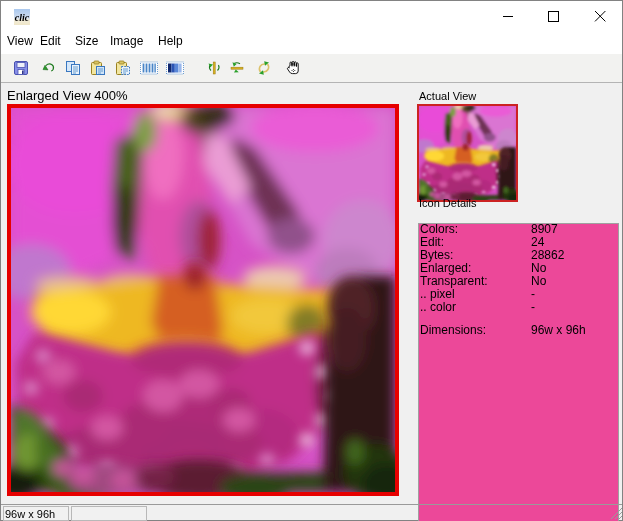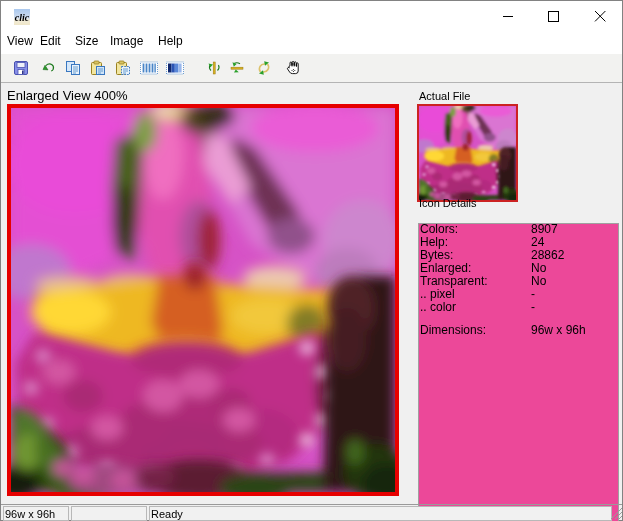--- a/index.html
+++ b/index.html
@@ -154,21 +154,21 @@
         </g>
       </svg>
   </div>
 
   <div class="abs" id="lblEnlarged">Enlarged View 400%</div>
   <div class="abs" id="bigbox"></div>
   <svg class="abs" id="bigimg" viewBox="0 0 96 96" preserveAspectRatio="none">
     <use href="#flower"></use>
   </svg>
 
-  <div class="abs" id="lblActual">Actual File</div>
+  <div class="abs" id="lblActual">Actual View</div>
   <div class="abs" id="smallbox"></div>
   <svg class="abs" id="smallimg" viewBox="0 0 96 96" preserveAspectRatio="none">
 
       <defs>
       <filter id="bA" x="-50%" y="-50%" width="200%" height="200%">
           <feGaussianBlur stdDeviation="1.6"></feGaussianBlur>
         </filter>
       <filter id="bB" x="-50%" y="-50%" width="200%" height="200%">
           <feGaussianBlur stdDeviation="1.6"></feGaussianBlur>
         </filter>
@@ -283,38 +283,37 @@
       <ellipse cx="36" cy="92" rx="5" ry="3" fill="#742246"></ellipse>
       </g>
       </g>
 
   </svg>
 
   <div class="abs" id="lblDetails">Icon Details</div>
   <div class="abs" id="detailbox">
     <div class="drow" style="top:-2px">Colors:</div>
       <div class="dval" style="top:-2px">8907</div>
-    <div class="drow" style="top:11px">Help:</div>
+    <div class="drow" style="top:11px">Edit:</div>
       <div class="dval" style="top:11px">24</div>
     <div class="drow" style="top:24px">Bytes:</div>
       <div class="dval" style="top:24px">28862</div>
     <div class="drow" style="top:37px">Enlarged:</div>
       <div class="dval" style="top:37px">No</div>
     <div class="drow" style="top:50px">Transparent:</div>
       <div class="dval" style="top:50px">No</div>
     <div class="drow" style="top:63px">.. pixel</div>
       <div class="dval" style="top:63px">-</div>
     <div class="drow" style="top:76px">.. color</div>
       <div class="dval" style="top:76px">-</div>
     <div class="drow" style="top:99px">Dimensions:</div>
       <div class="dval" style="top:99px">96w x 96h</div>
   </div>
 
   <div class="abs" id="statussep"></div>
   <div class="abs scell" style="left:2px;width:66px">96w x 96h</div>
   <div class="abs scell" style="left:70px;width:76px"></div>
-  <div class="abs scell" style="left:148px;width:463px">Ready</div>
   <svg class="abs" style="left:609px;top:506px" width="13" height="13">
     <line x1="12" y1="1" x2="1" y2="12" stroke="#9a9a9a"></line>
     <line x1="12" y1="5" x2="5" y2="12" stroke="#9a9a9a"></line>
     <line x1="12" y1="9" x2="9" y2="12" stroke="#9a9a9a"></line>
   </svg>
 </div>
 
 </body></html>

